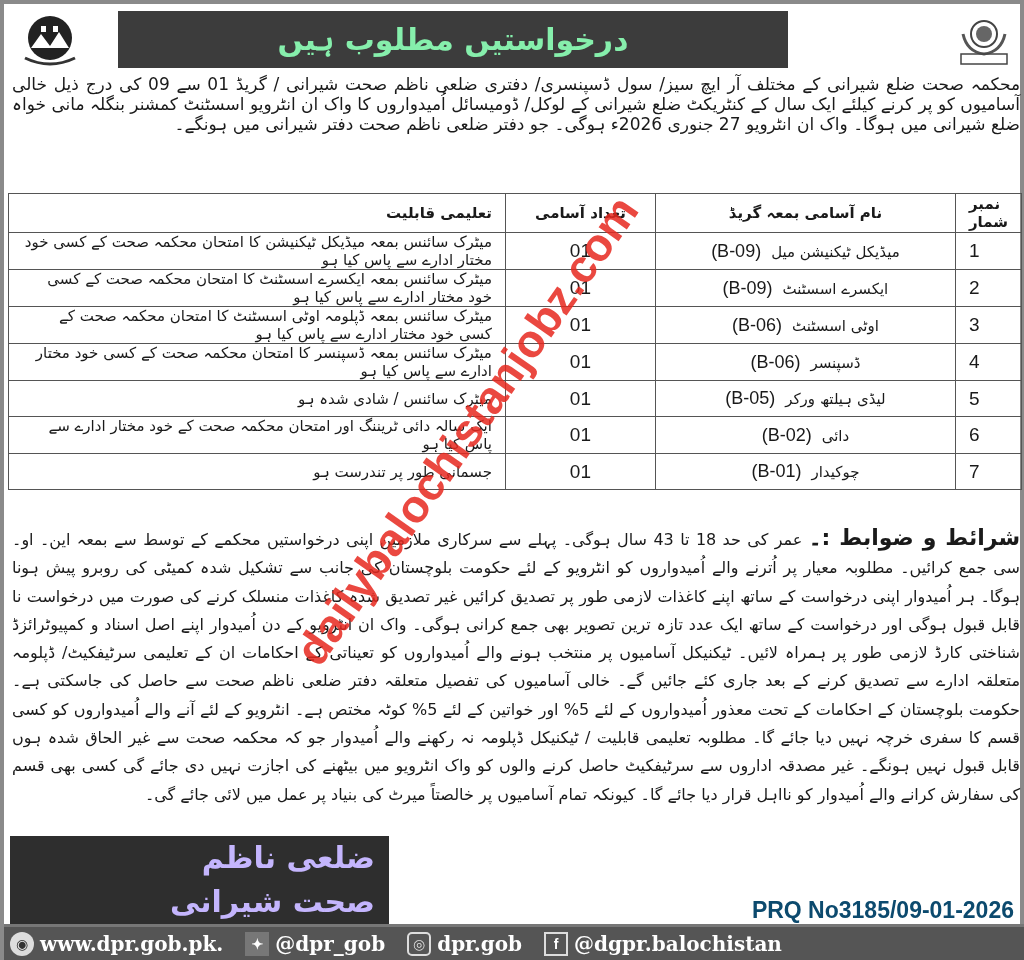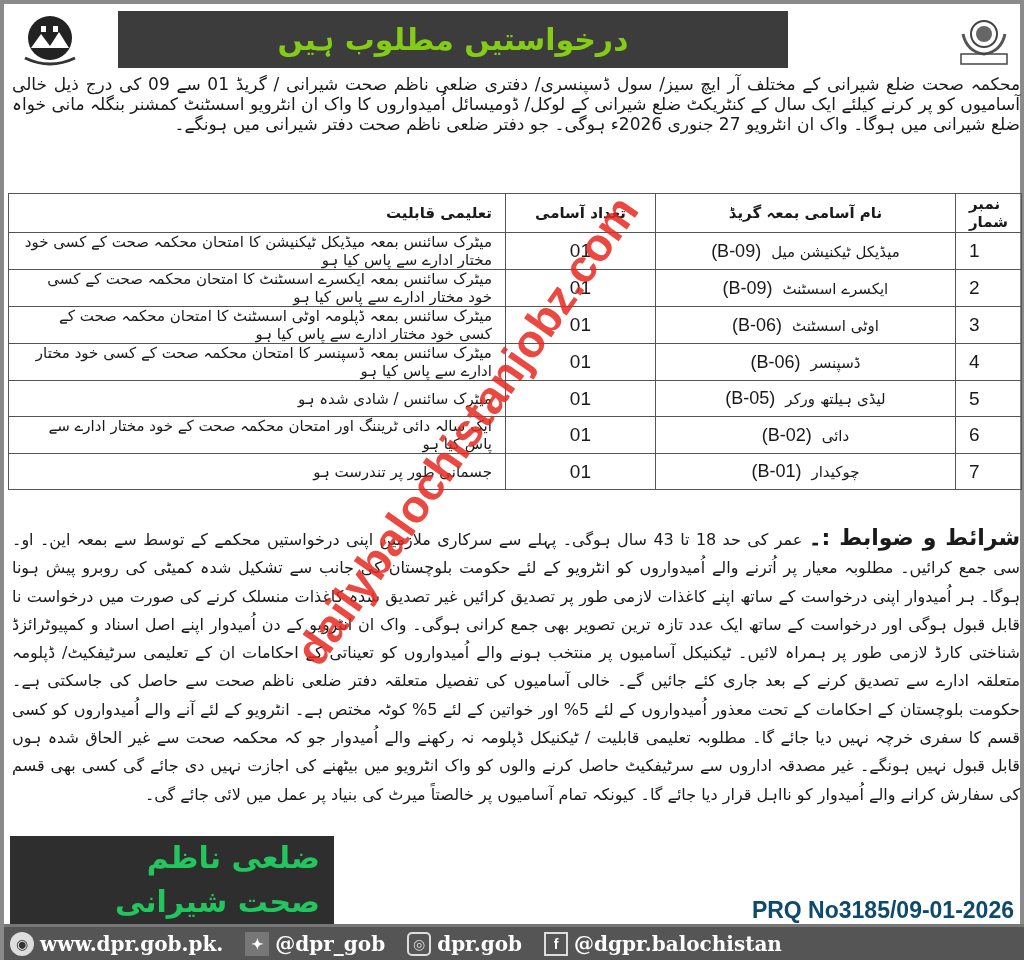--- a/index.html
+++ b/index.html
@@ -3,33 +3,33 @@
 <meta charset="utf-8">
 <style>
   * { box-sizing: border-box; margin: 0; padding: 0; }
   html, body { width: 1024px; height: 960px; background: #fff; overflow: hidden; }
   body { font-family: "DejaVu Sans", sans-serif; color: #1a1a1a; position: relative; }
   .page { position: absolute; left: 0; top: 0; width: 1024px; height: 960px; border: 4px solid #8a8a8a; border-bottom: none; }
   .header { position: absolute; top: 4px; left: 4px; width: 1016px; height: 62px; }
   .logo { position: absolute; top: 2px; width: 72px; height: 62px; display: flex; align-items: center; justify-content: center; }
   .logo-left { left: 6px; }
   .logo-right { right: 4px; }
-  .title-bar { position: absolute; left: 110px; top: 3px; width: 670px; height: 57px; background: #3c3c3c; color: #84cc16; display: flex; align-items: center; justify-content: center; font-size: 30px; font-weight: bold; direction: rtl; }
+  .title-bar { position: absolute; left: 110px; top: 3px; width: 670px; height: 57px; background: #3c3c3c; color: #86efac; display: flex; align-items: center; justify-content: center; font-size: 30px; font-weight: bold; direction: rtl; }
   .intro { position: absolute; top: 70px; left: 8px; width: 1008px; direction: rtl; text-align: justify; font-size: 17px; line-height: 20px; }
   table.posts { position: absolute; top: 189px; left: 4px; width: 1014px; border-collapse: collapse; direction: rtl; font-size: 15px; }
   table.posts td, table.posts th { border: 1.5px solid #555; height: 36px; padding: 0 13px; }
   table.posts th { font-weight: bold; height: 39px; font-size: 15px; }
   .c-no { width: 62px; text-align: left; font-family: "Liberation Sans", sans-serif; font-size: 19px; }
   .c-name { width: 300px; text-align: center; }
   .c-count { width: 150px; text-align: center; font-family: "Liberation Sans", sans-serif; font-size: 19px; }
   .c-qual { text-align: right; }
   .grade { font-family: "Liberation Sans", sans-serif; font-size: 18px; direction: ltr; unicode-bidi: embed; margin-right: 10px; }
   .terms { position: absolute; top: 520px; left: 8px; width: 1008px; direction: rtl; text-align: justify; font-size: 16px; line-height: 28.3px; }
   .terms-heading { font-weight: bold; font-size: 22px; }
-  .sign-box { position: absolute; left: 6px; top: 832px; width: 324px; height: 90px; background: #2e2e2e; color: #22c55e; direction: rtl; font-size: 30px; font-weight: bold; line-height: 44px; padding-right: 14px; letter-spacing: 10px; }
+  .sign-box { position: absolute; left: 6px; top: 832px; width: 379px; height: 90px; background: #2e2e2e; color: #c4b5fd; direction: rtl; font-size: 30px; font-weight: bold; line-height: 44px; padding-right: 14px; letter-spacing: 10px; }
   .prq { position: absolute; right: 6px; top: 893px; font-family: "Liberation Sans", sans-serif; font-weight: bold; font-size: 23px; color: #0c4a6e; }
   .footer { position: absolute; left: 0; top: 920px; width: 1024px; height: 37px; background: #555; color: #fff; display: flex; align-items: center; font-family: "DejaVu Serif", serif; font-weight: bold; font-size: 20px; border-top: 3px solid #777; }
   .footer-item { display: flex; align-items: center; margin-right: 22px; white-space: nowrap; }
   .footer-icon { display: inline-flex; align-items: center; justify-content: center; width: 24px; height: 24px; margin-right: 6px; font-size: 14px; }
   .icon-globe { border-radius: 50%; background: #ddd; color: #333; margin-left: 6px; }
   .icon-twitter { background: #777; color: #fff; }
   .icon-insta { border: 2px solid #ddd; border-radius: 5px; color: #ddd; }
   .icon-fb { border: 2px solid #ddd; color: #fff; font-family: "Liberation Sans", sans-serif; }
   .watermark { position: absolute; left: 280px; top: 640px; transform: rotate(-55deg); transform-origin: left top; color: rgba(230,40,30,0.85); font-family: "Liberation Sans", sans-serif; font-weight: bold; font-size: 46px; white-space: nowrap; pointer-events: none; }
 </style>

